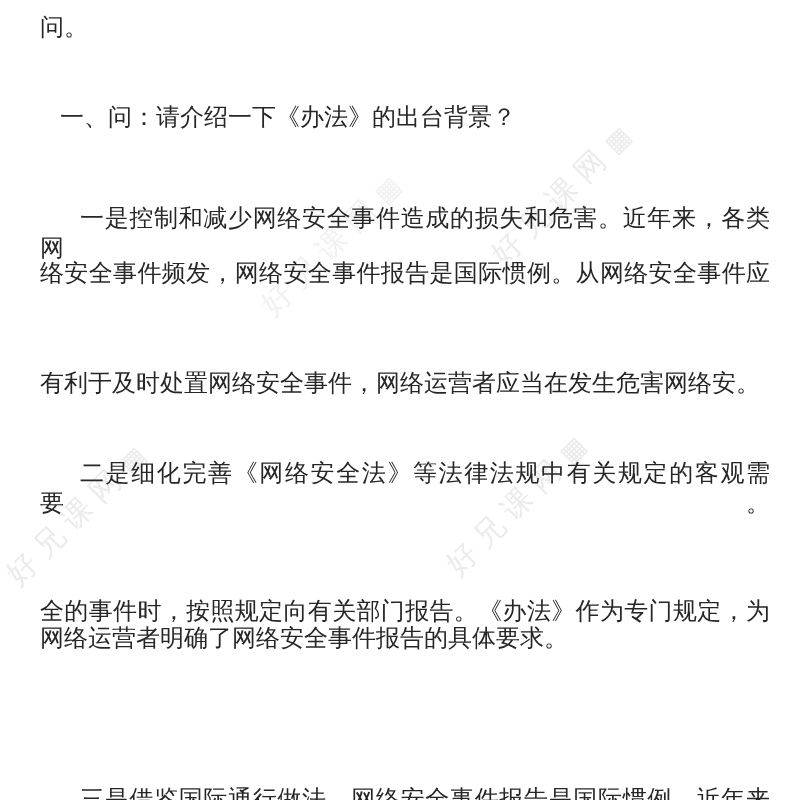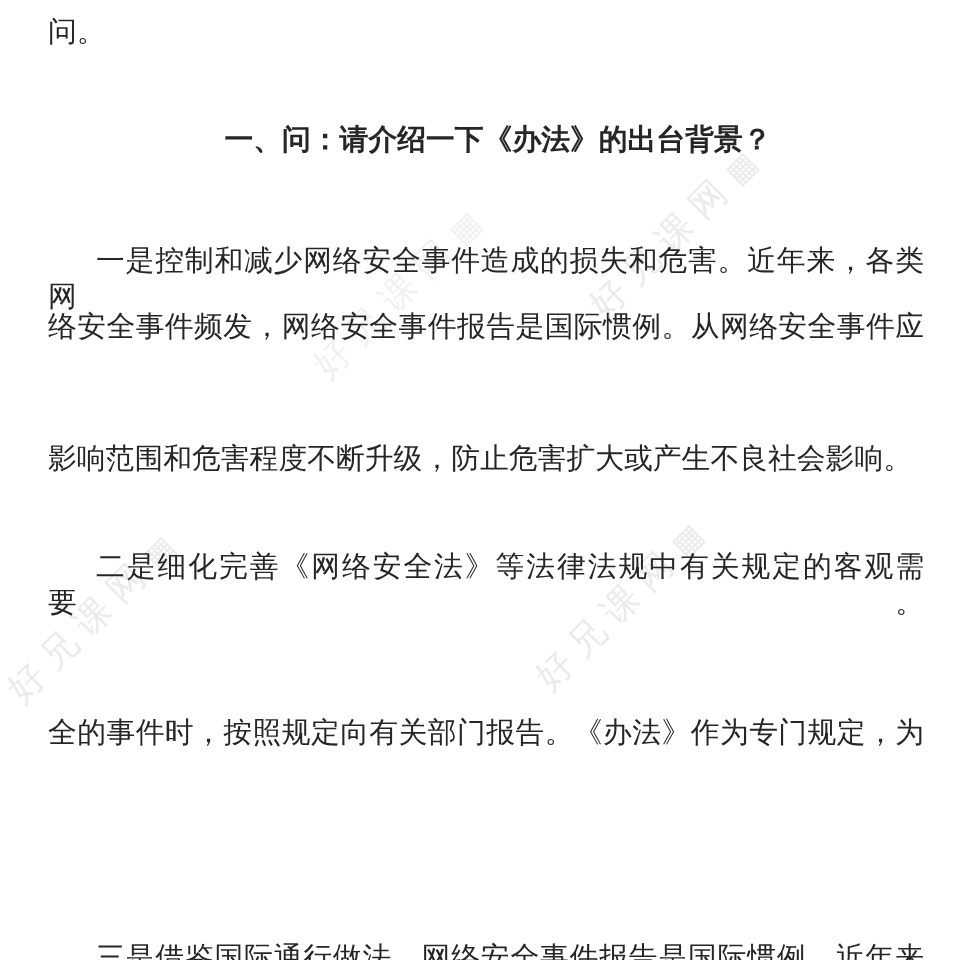--- a/index.html
+++ b/index.html
@@ -21,21 +21,21 @@
     text-align-last:justify;
     color:#262626;
   }
   .no-stretch{
     text-align:left;
     text-align-last:auto;
     white-space:nowrap;
   }
   .indent-body{text-indent:40px;}
   .indent-head{text-indent:20px;}
-  .heading{font-weight:bold;text-align:center;}
+  .heading{font-weight:normal;}
   .watermark{
     position:absolute;
     transform:rotate(-45deg);
     transform-origin:center center;
     font-size:30px;
     letter-spacing:9px;
     color:#ebebeb;
     white-space:nowrap;
     user-select:none;
     pointer-events:none;
@@ -64,20 +64,21 @@
   <div class="watermark wm-faint" style="left:240px;top:225px;">
     <span>好兄课网</span><span class="wm-logo">▦</span>
   </div>
 
   <div class="tline no-stretch" style="top:12px;">问。</div>
 
   <div class="tline no-stretch heading indent-head" style="top:102px;">一、问：请介绍一下《办法》的出台背景？</div>
 
   <div class="tline indent-body" style="top:203px;">一是控制和减少网络安全事件造成的损失和危害。近年来，各类网</div>
   <div class="tline" style="top:258px;">络安全事件频发，网络安全事件报告是国际惯例。从网络安全事件应</div>
-  <div class="tline no-stretch" style="top:368px;">影响范围和危害程度不断升级，防止危害扩大或产生不良社会影响。</div>
+  <div class="tline no-stretch" style="top:368px;">有利于及时处置网络安全事件，网络运营者应当在发生危害网络安。</div>
 
   <div class="tline indent-body" style="top:458px;">二是细化完善《网络安全法》等法律法规中有关规定的客观需要。</div>
   <div class="tline" style="top:596px;">全的事件时，按照规定向有关部门报告。《办法》作为专门规定，为</div>
+  <div class="tline no-stretch" style="top:623px;">网络运营者明确了网络安全事件报告的具体要求。</div>
 
   <div class="tline indent-body" style="top:784px;">三是借鉴国际通行做法，网络安全事件报告是国际惯例，近年来</div>
 
 </div>
 
 </body></html>

